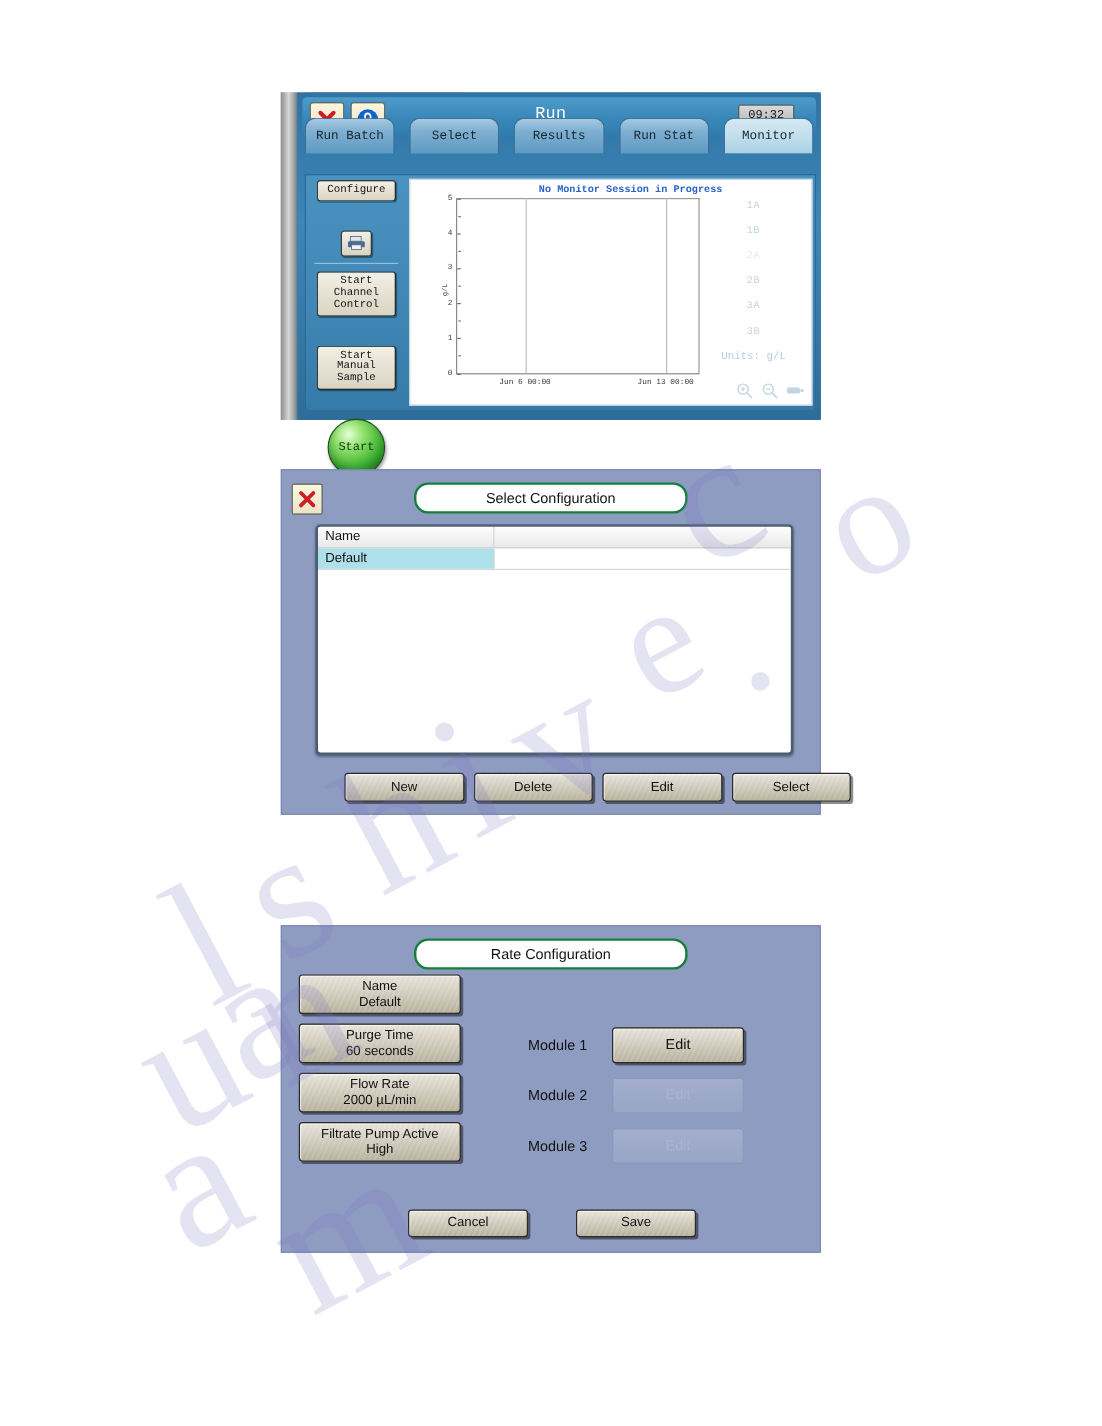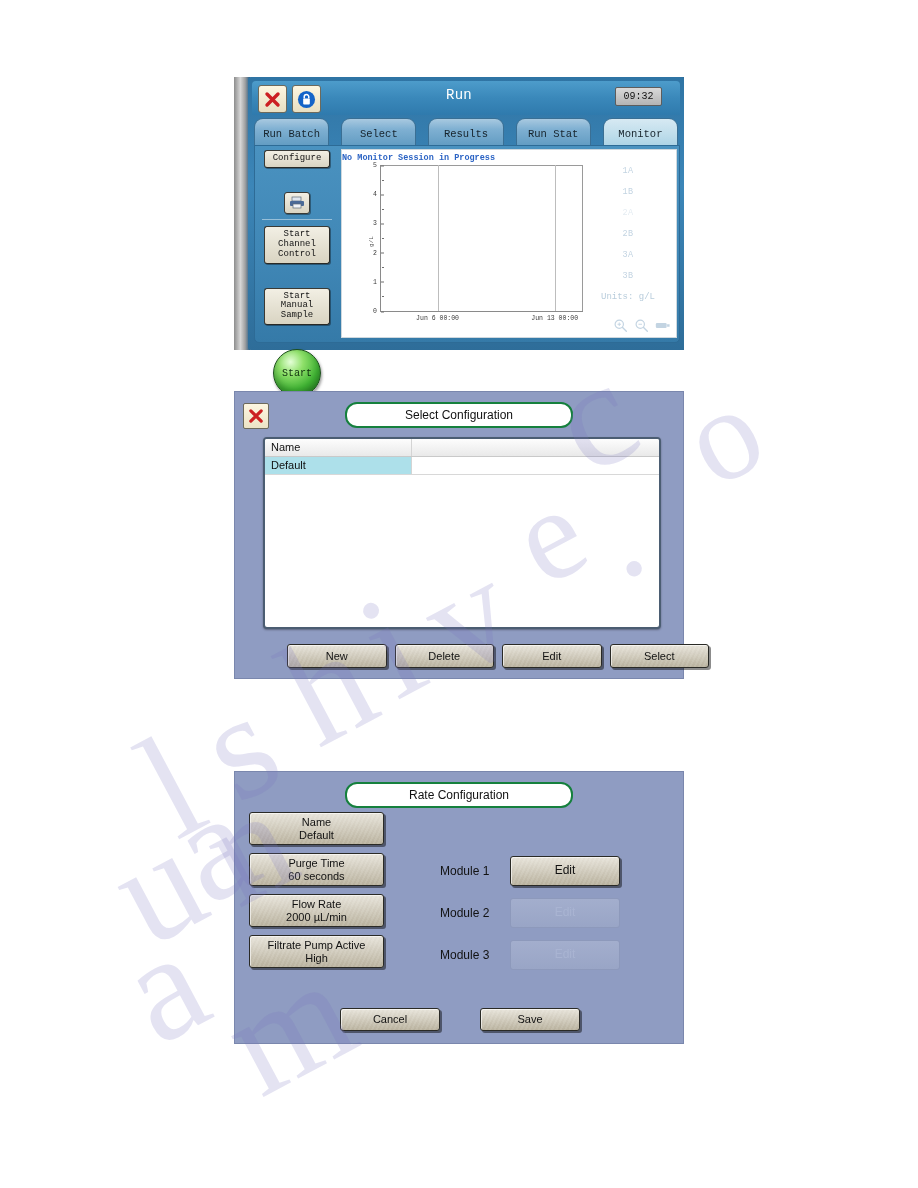--- a/index.html
+++ b/index.html
@@ -96,21 +96,21 @@
     border-radius: 2px;
     color: #111;
     font-size: 10px;
     text-align: center;
     line-height: 17px;
   }
 
   
   .tabs {
     position: absolute;
-    left: 20px; top: 41px;
+    left: 20px; top: 21px;
     width: 424px; height: 30px;
     display: flex;
     gap: 12px;
   }
   .tab {
     flex: 1;
     background: linear-gradient(180deg,#a8c9e0 0%, #7fb0d2 35%, #5e99c0 100%);
     border: 1px solid #3a6f94;
     border-bottom: none;
     border-radius: 9px 9px 0 0;
@@ -184,21 +184,21 @@
     position: absolute;
     left: 86px; top: 3px;
     width: 334px; height: 187px;
     background: #ffffff;
     border: 1px solid #cfd8de;
   }
   .chart-title {
     position: absolute;
     left: 0; top: 3px;
     width: 260px;
-    text-align: left;
+    text-align: right;
     color: #2b63c4;
     font-size: 8.5px;
     font-weight: bold;
   }
   .plot {
     position: absolute;
     left: 38px; top: 15px;
     width: 203px; height: 147px;
     border-left: 1px solid #8a8a8a;
     border-bottom: 1px solid #8a8a8a;

